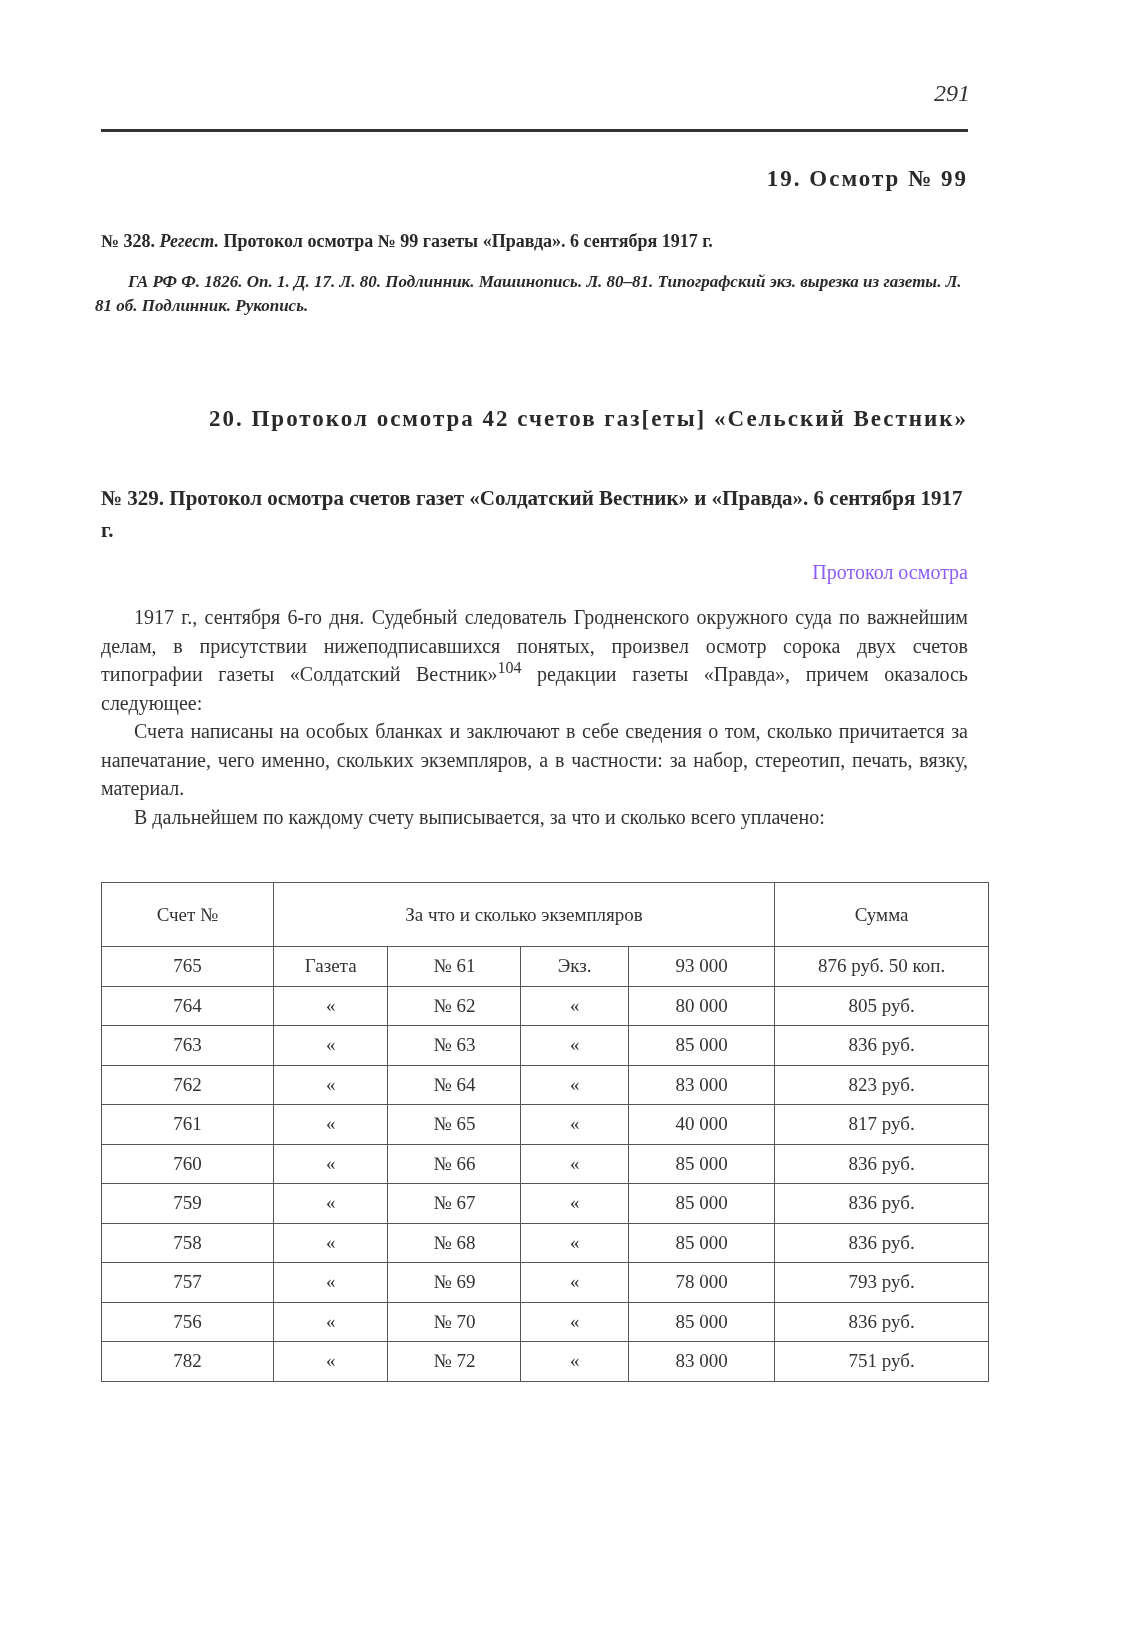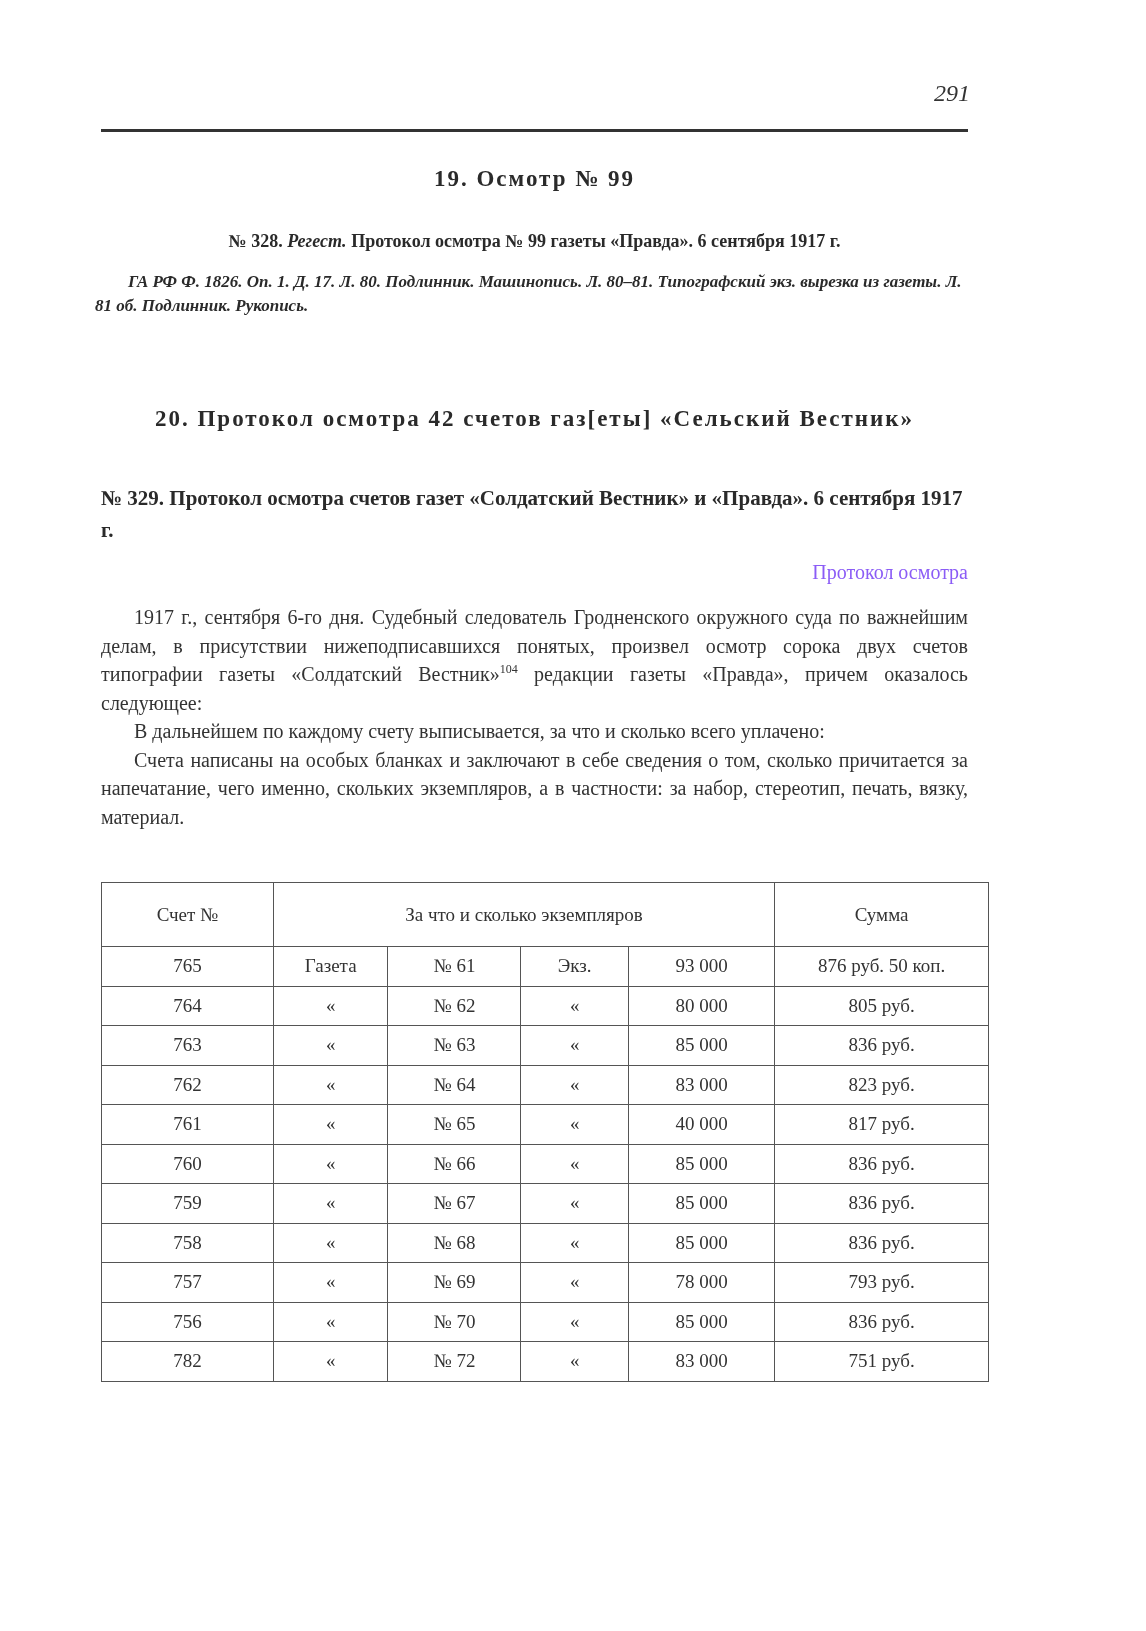--- a/index.html
+++ b/index.html
@@ -1,29 +1,29 @@
 <!DOCTYPE html>
 <html><head>
 <meta charset="utf-8">
 <style>
   html, body { margin: 0; padding: 0; background: #ffffff; }
   body { width: 1146px; height: 1631px; position: relative; overflow: hidden;
          font-family: "Liberation Serif", "DejaVu Serif", serif; color: #2a2a2a; }
   .page-number { position: absolute; top: 80px; right: 176px; font-size: 24px; font-style: italic; color: #333; }
   .header-rule { position: absolute; top: 129px; left: 101px; width: 867px; height: 3px; background: #333; }
-  .section-title { position: absolute; left: 101px; width: 867px; text-align: center; font-weight: bold;
+  .section-title { position: absolute; left: 101px; width: 867px; text-align: right; font-weight: bold;
                    font-size: 23px; letter-spacing: 2px; color: #2a2a2a; }
-  .doc-title { position: absolute; left: 101px; width: 867px; font-weight: bold; font-size: 18px; line-height: 28px; color: #2a2a2a; text-align: center; }
+  .doc-title { position: absolute; left: 101px; width: 867px; font-weight: bold; font-size: 18px; line-height: 28px; color: #2a2a2a; }
   .archive-ref { position: absolute; left: 95px; width: 867px; font-weight: bold; font-style: italic; font-size: 17px;
                  line-height: 24px; text-indent: 33px; color: #2a2a2a; }
   .doc-title-lg { position: absolute; left: 101px; width: 867px; font-weight: bold; font-size: 21px; line-height: 32px; color: #2a2a2a; }
   .doc-heading { position: absolute; left: 101px; width: 867px; text-align: right; font-size: 20px; color: #8b5cf6; }
   .body-text { position: absolute; left: 101px; width: 867px; font-size: 20px; line-height: 28.5px; color: #333; text-align: justify; }
   .body-text p { margin: 0; text-indent: 33px; }
-  sup { font-size: 12px; line-height: 0; }
+  sup { font-size: 16px; line-height: 0; }
   table.accounts { position: absolute; top: 882px; left: 101px; width: 888px; border-collapse: collapse; font-size: 19px; color: #333; }
   table.accounts td { border: 1.5px solid #555; text-align: center; height: 38.5px; padding: 0; }
   table.accounts tr.head td { height: 63px; }
 </style>
 </head>
 <body>
 
 <div class="page-number">291</div>
 <div class="header-rule"></div>
 
@@ -38,22 +38,22 @@
 <div class="archive-ref" style="top:270px;">ГА РФ Ф. 1826. Оп. 1. Д. 17. Л. 80. Подлинник. Машинопись. Л. 80–81. Типографский экз. вырезка из газеты. Л. 81 об. Подлинник. Рукопись.</div>
 
 <div class="section-title" style="top:406px;">20. Протокол осмотра 42 счетов газ[еты] «Сельский Вестник»</div>
 
 <div class="doc-title-lg" style="top:482px;">№ 329. Протокол осмотра счетов газет «Солдатский Вестник» и «Правда». 6 сентября 1917 г.</div>
 
 <div class="doc-heading" style="top:561px;">Протокол осмотра</div>
 
 <div class="body-text" style="top:603px;">
   <p><span>1917 г., сентября 6-го дня. Судебный следователь Гродненского окружного суда по важнейшим делам, в присутствии нижеподписавшихся понятых, произвел осмотр сорока двух счетов типографии газеты «Солдатский Вестник»</span><sup>104</sup><span> редакции газеты «Правда», причем оказалось следующее:</span></p>
+  <p>Счета написаны на особых бланках и заключают в себе сведения о том, сколько причитается за напечатание, чего именно, скольких экземпляров, а в частности: за набор, стереотип, печать, вязку, материал.</p>
   <p>В дальнейшем по каждому счету выписывается, за что и сколько всего уплачено:</p>
-  <p>Счета написаны на особых бланках и заключают в себе сведения о том, сколько причитается за напечатание, чего именно, скольких экземпляров, а в частности: за набор, стереотип, печать, вязку, материал.</p>
 </div>
 
 <table class="accounts">
   <colgroup>
     <col style="width:168px">
       <col style="width:112px">
       <col style="width:130px">
       <col style="width:105px">
       <col style="width:143px">
       <col style="width:209px">

